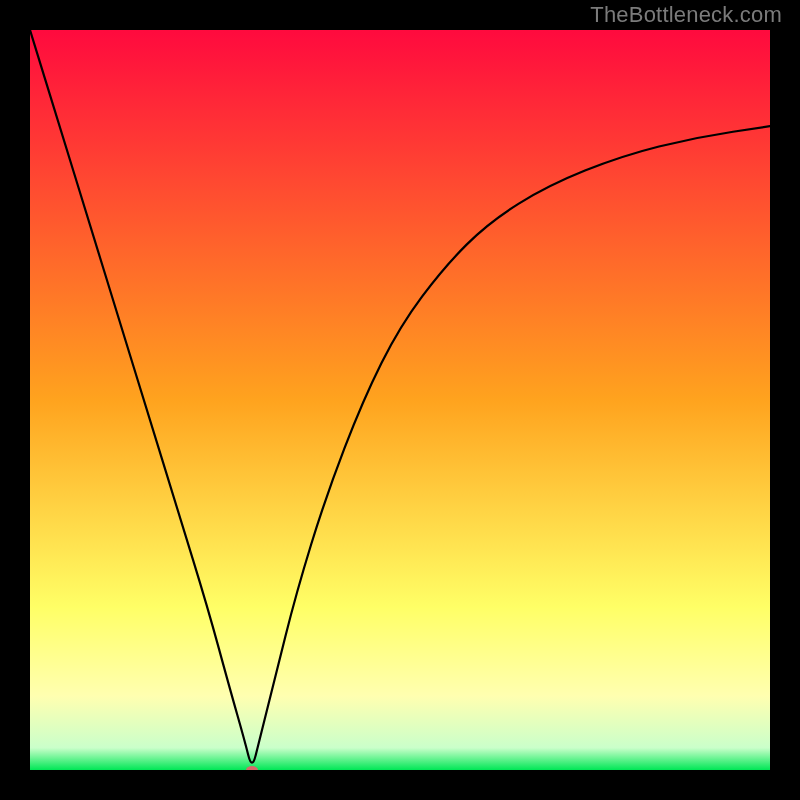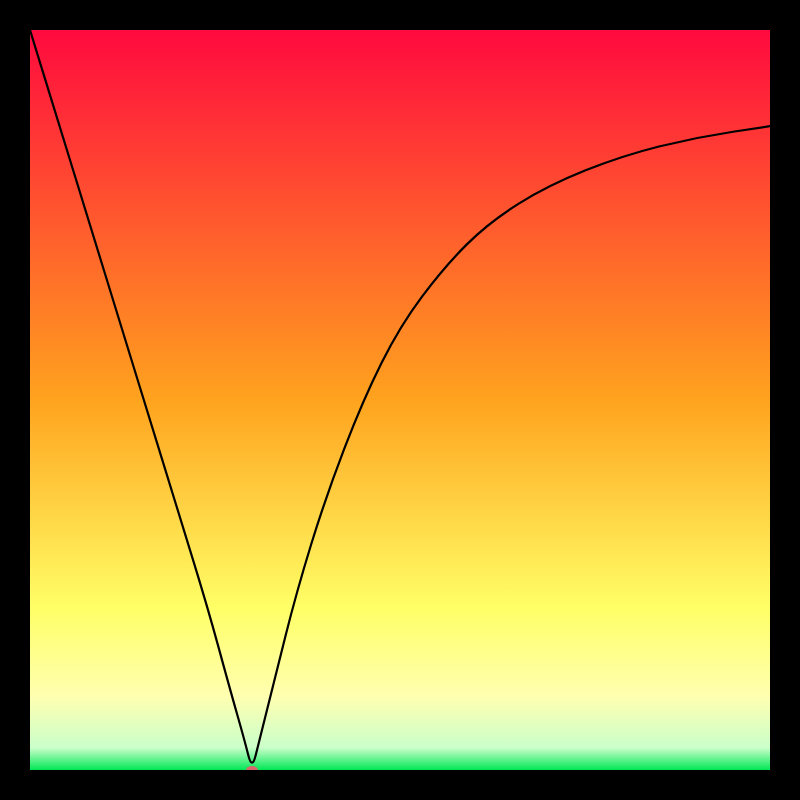--- a/index.html
+++ b/index.html
@@ -35,20 +35,21 @@
     left: 30px;
     width: 740px;
     height: 740px;
   }
   svg { display: block; }
 </style>
 </head>
 <body>
 
 <div class="frame">
+  <div class="watermark">TheBottleneck.com</div>
 
   <div class="plot">
     <svg id="chart-svg" width="740" height="740" viewBox="0 0 740 740">
       <defs>
         <linearGradient id="bg-grad" x1="0" y1="0" x2="0" y2="1">
             <stop offset="0%" stop-color="#ff0a3e"></stop>
             <stop offset="50%" stop-color="#ffa31e"></stop>
             <stop offset="78%" stop-color="#ffff66"></stop>
             <stop offset="90%" stop-color="#ffffb0"></stop>
             <stop offset="97%" stop-color="#caffca"></stop>

